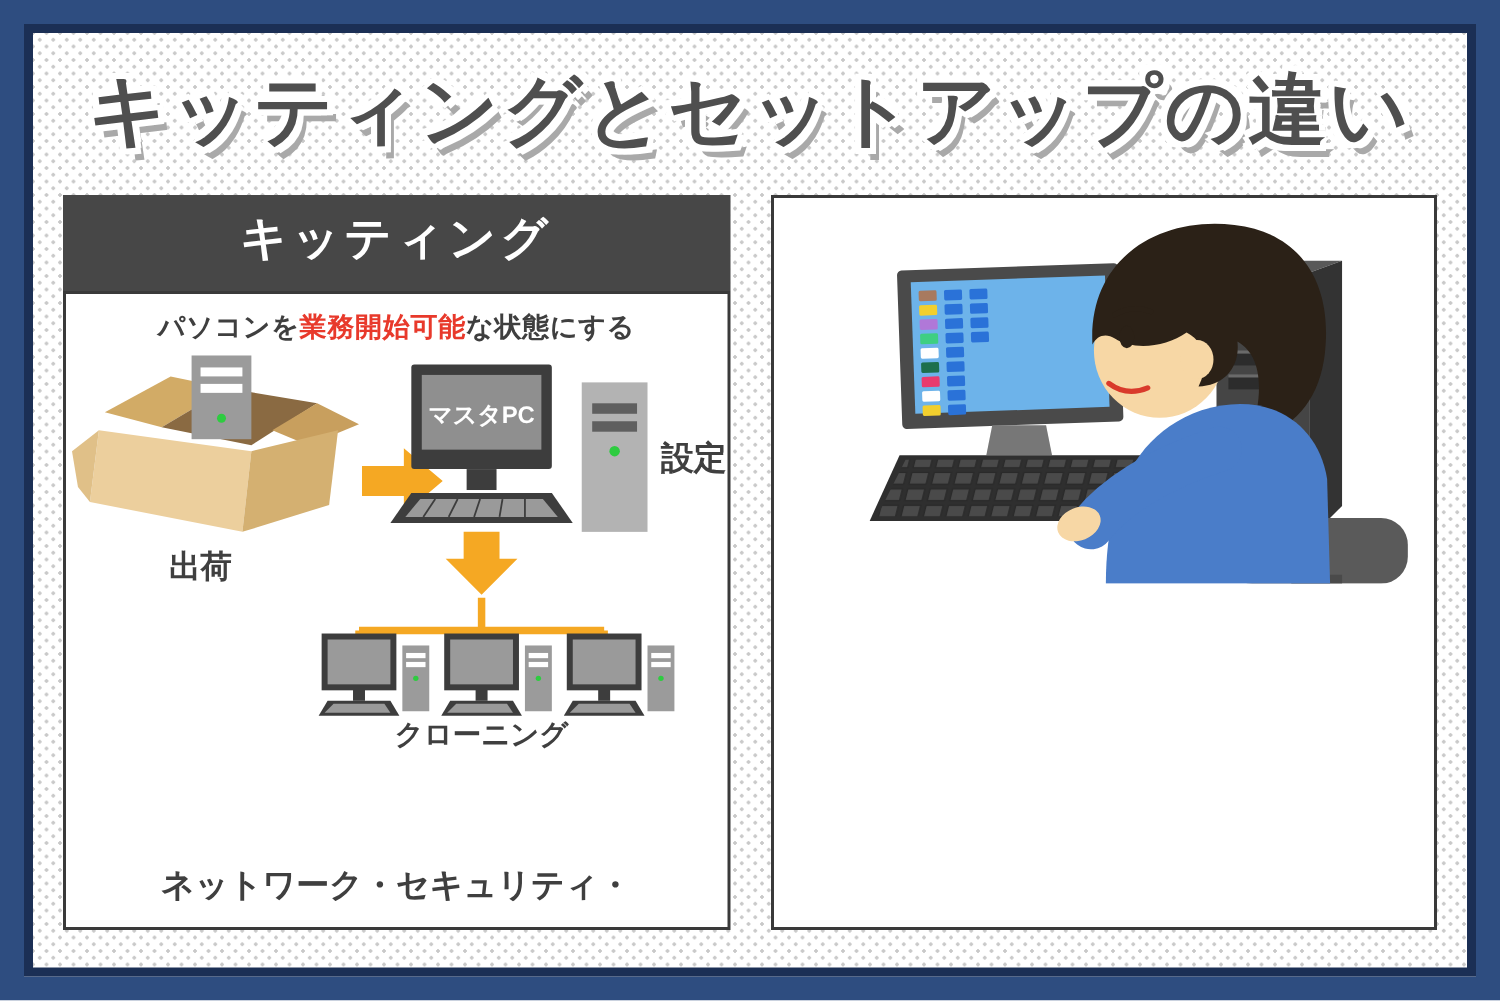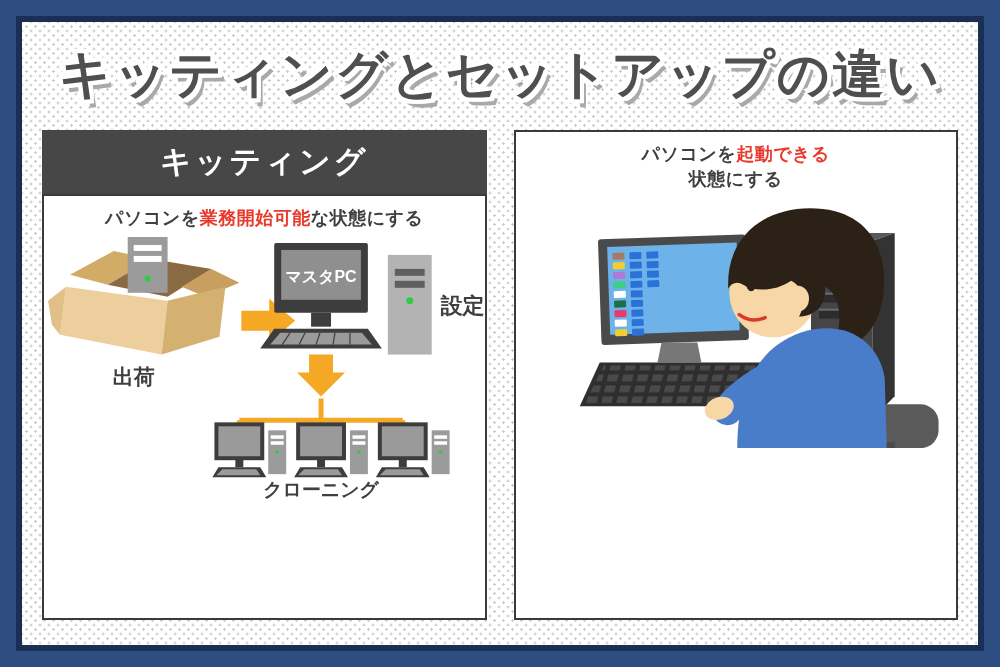--- a/index.html
+++ b/index.html
@@ -53,20 +53,21 @@
   .panel-header {
     background:#474747;
     color:#ffffff;
     font-size:31px;
     font-weight:bold;
     letter-spacing:3px;
     text-align:center;
     height:64px;
     line-height:64px;
     flex:0 0 64px;
+    font-family:Liberation Mono, monospace;
   }
   .panel-body {
     flex:1;
     background:#ffffff;
     border:2px solid #3a3a3a;
     display:flex;
     flex-direction:column;
     overflow:hidden;
   }
   .lead {
@@ -172,28 +173,27 @@
 
             <use href="#clone-pc" x="171" y="190"></use>
             <use href="#clone-pc" x="253" y="190"></use>
             <use href="#clone-pc" x="335" y="190"></use>
 
             <text x="278" y="264" font-size="19" text-anchor="middle">クローニング</text>
           </svg>
 
           <p class="panel-foot">
             <br>
-            <br>
+            <span>ネットワーク・セキュリティ・</span><br>
           </p>
         </div>
       </section>
 
       <section class="panel">
         <div class="panel-body">
-          <p class="lead"><span>パソコンを</span><span class="red">起動できる</span><br><span>状態にする</span></p>
 
           <svg class="illu-svg" viewBox="0 0 442 252">
             <defs>
               <pattern id="keys" width="15" height="11" patternUnits="userSpaceOnUse" patternTransform="skewX(-14)">
                 <rect x="1.5" y="1.5" width="11.5" height="8" fill="#4a4a4a" stroke="#2a2a2a" stroke-width="1"></rect>
               </pattern>
             </defs>
 
             <g transform="rotate(-2 158 93)">
               <rect x="84" y="40" width="148" height="106" rx="3" fill="#4a4a4a"></rect>

